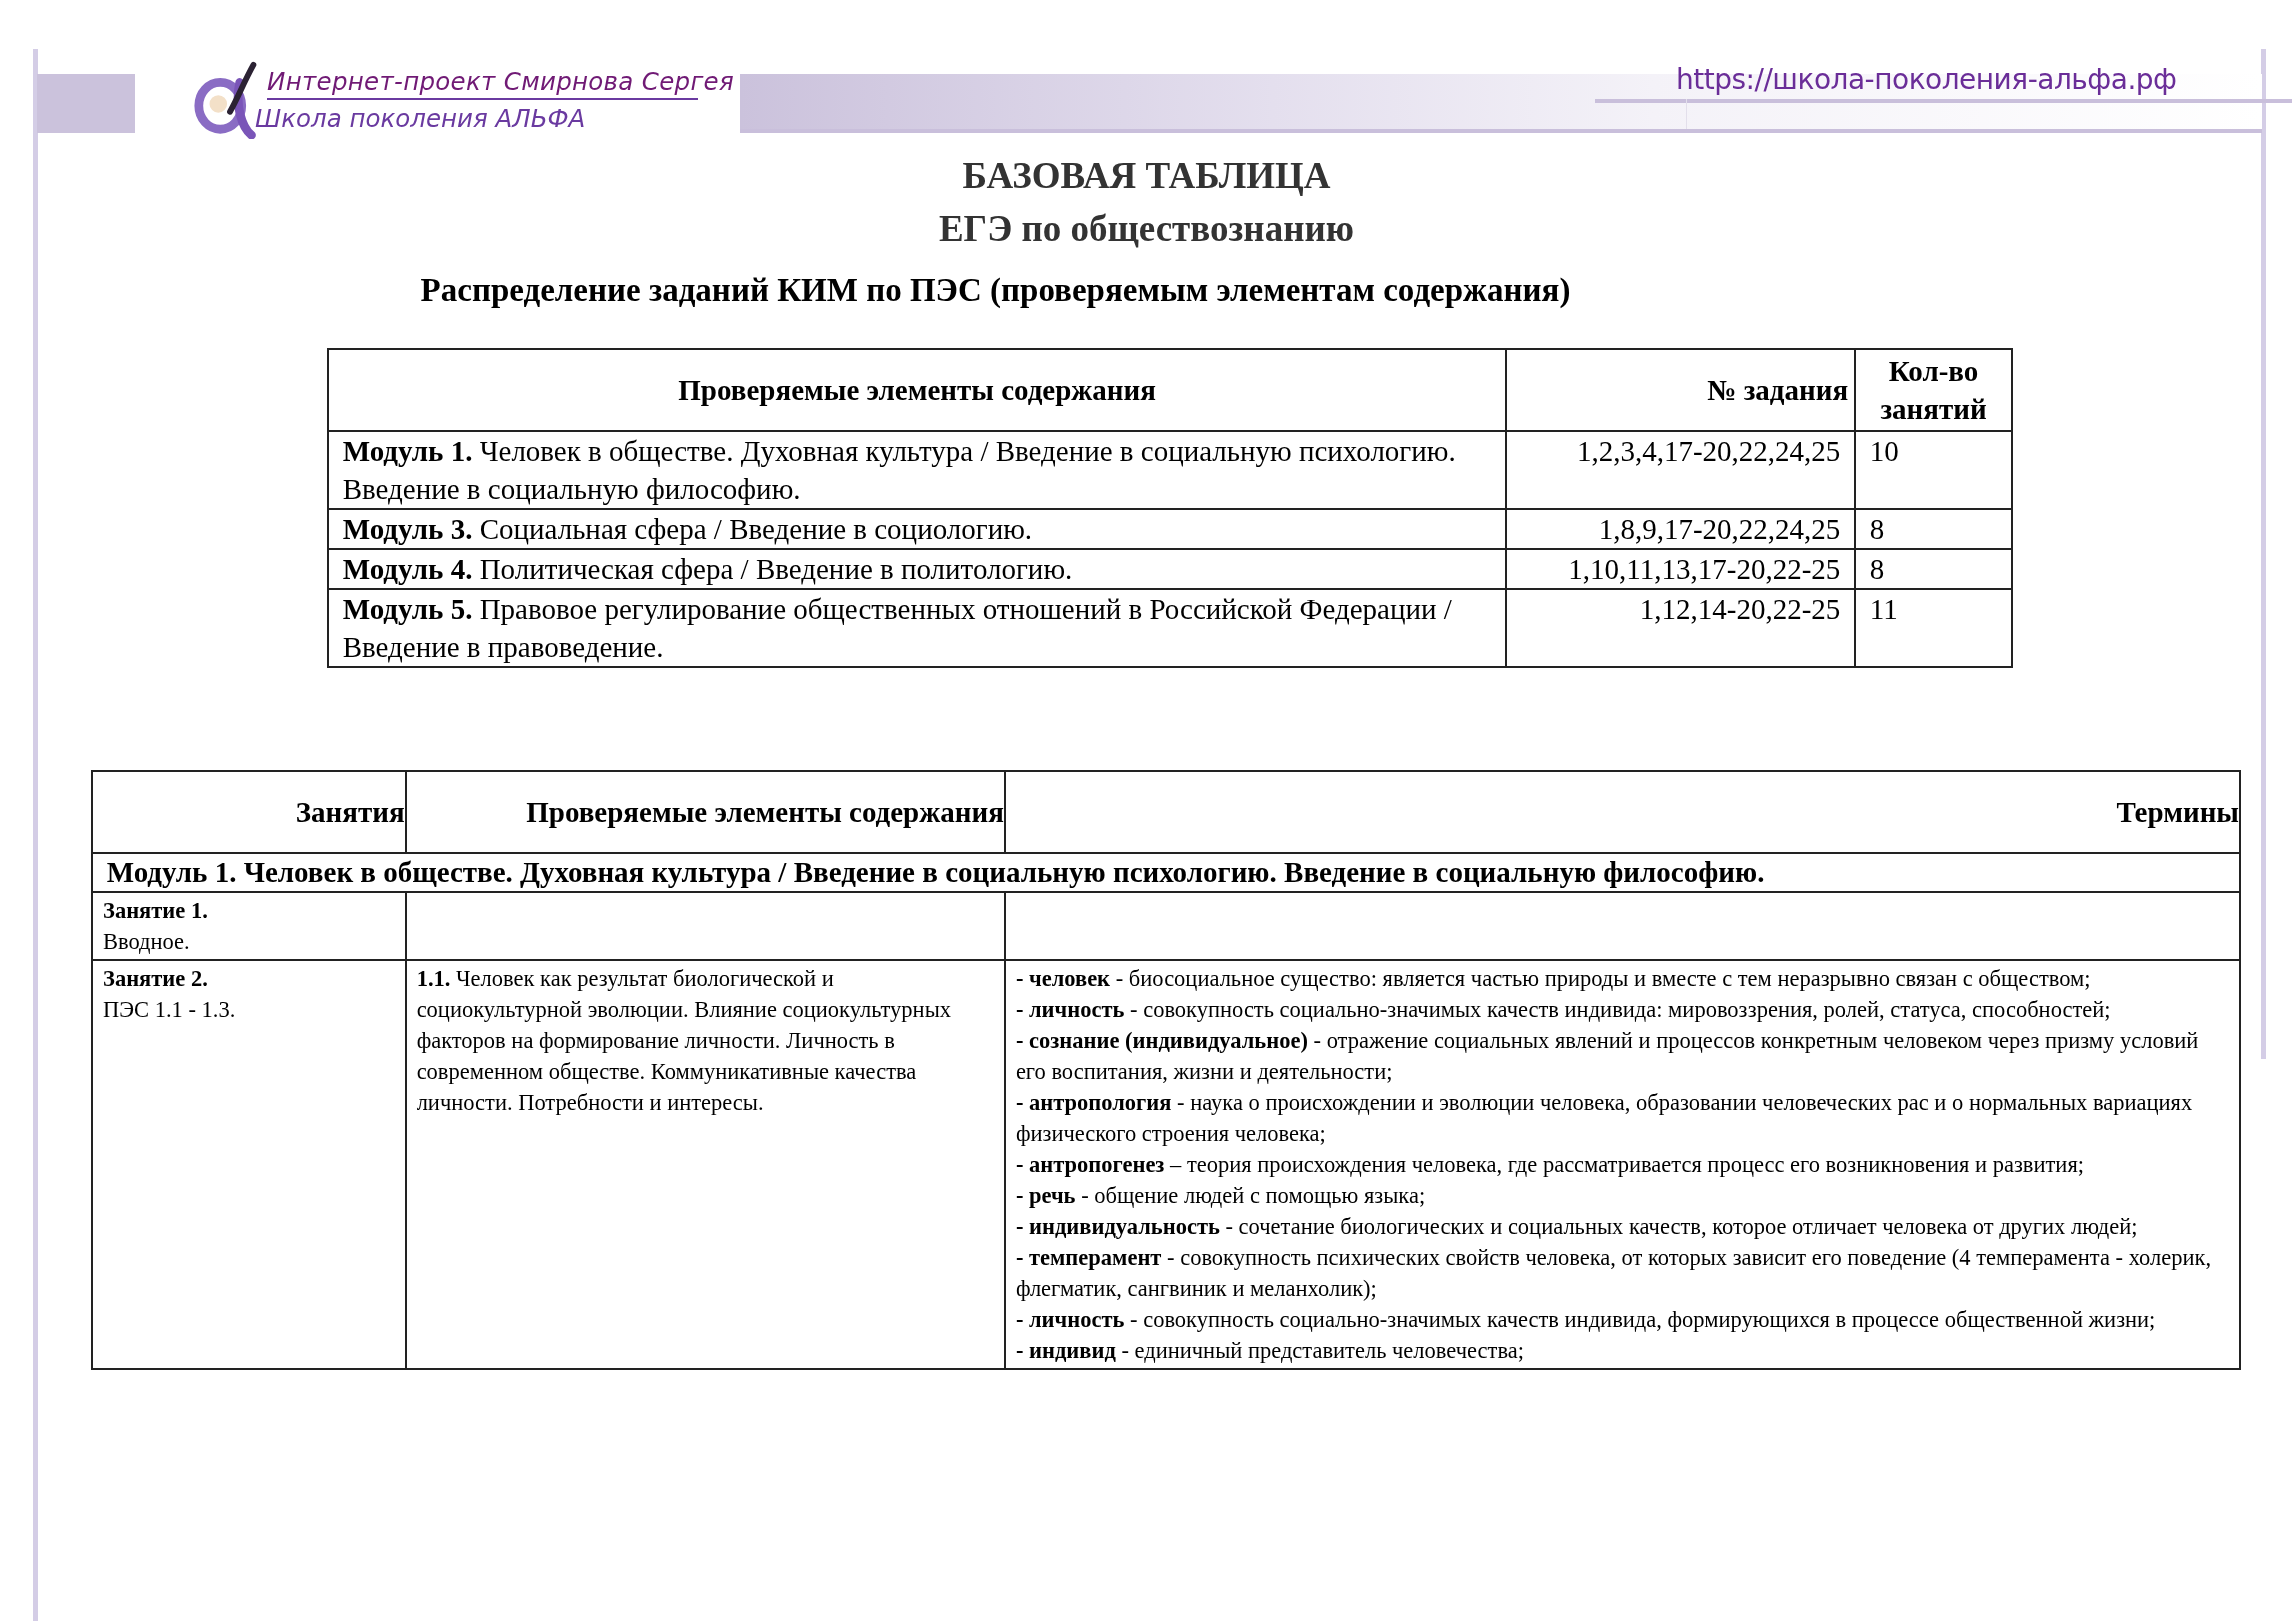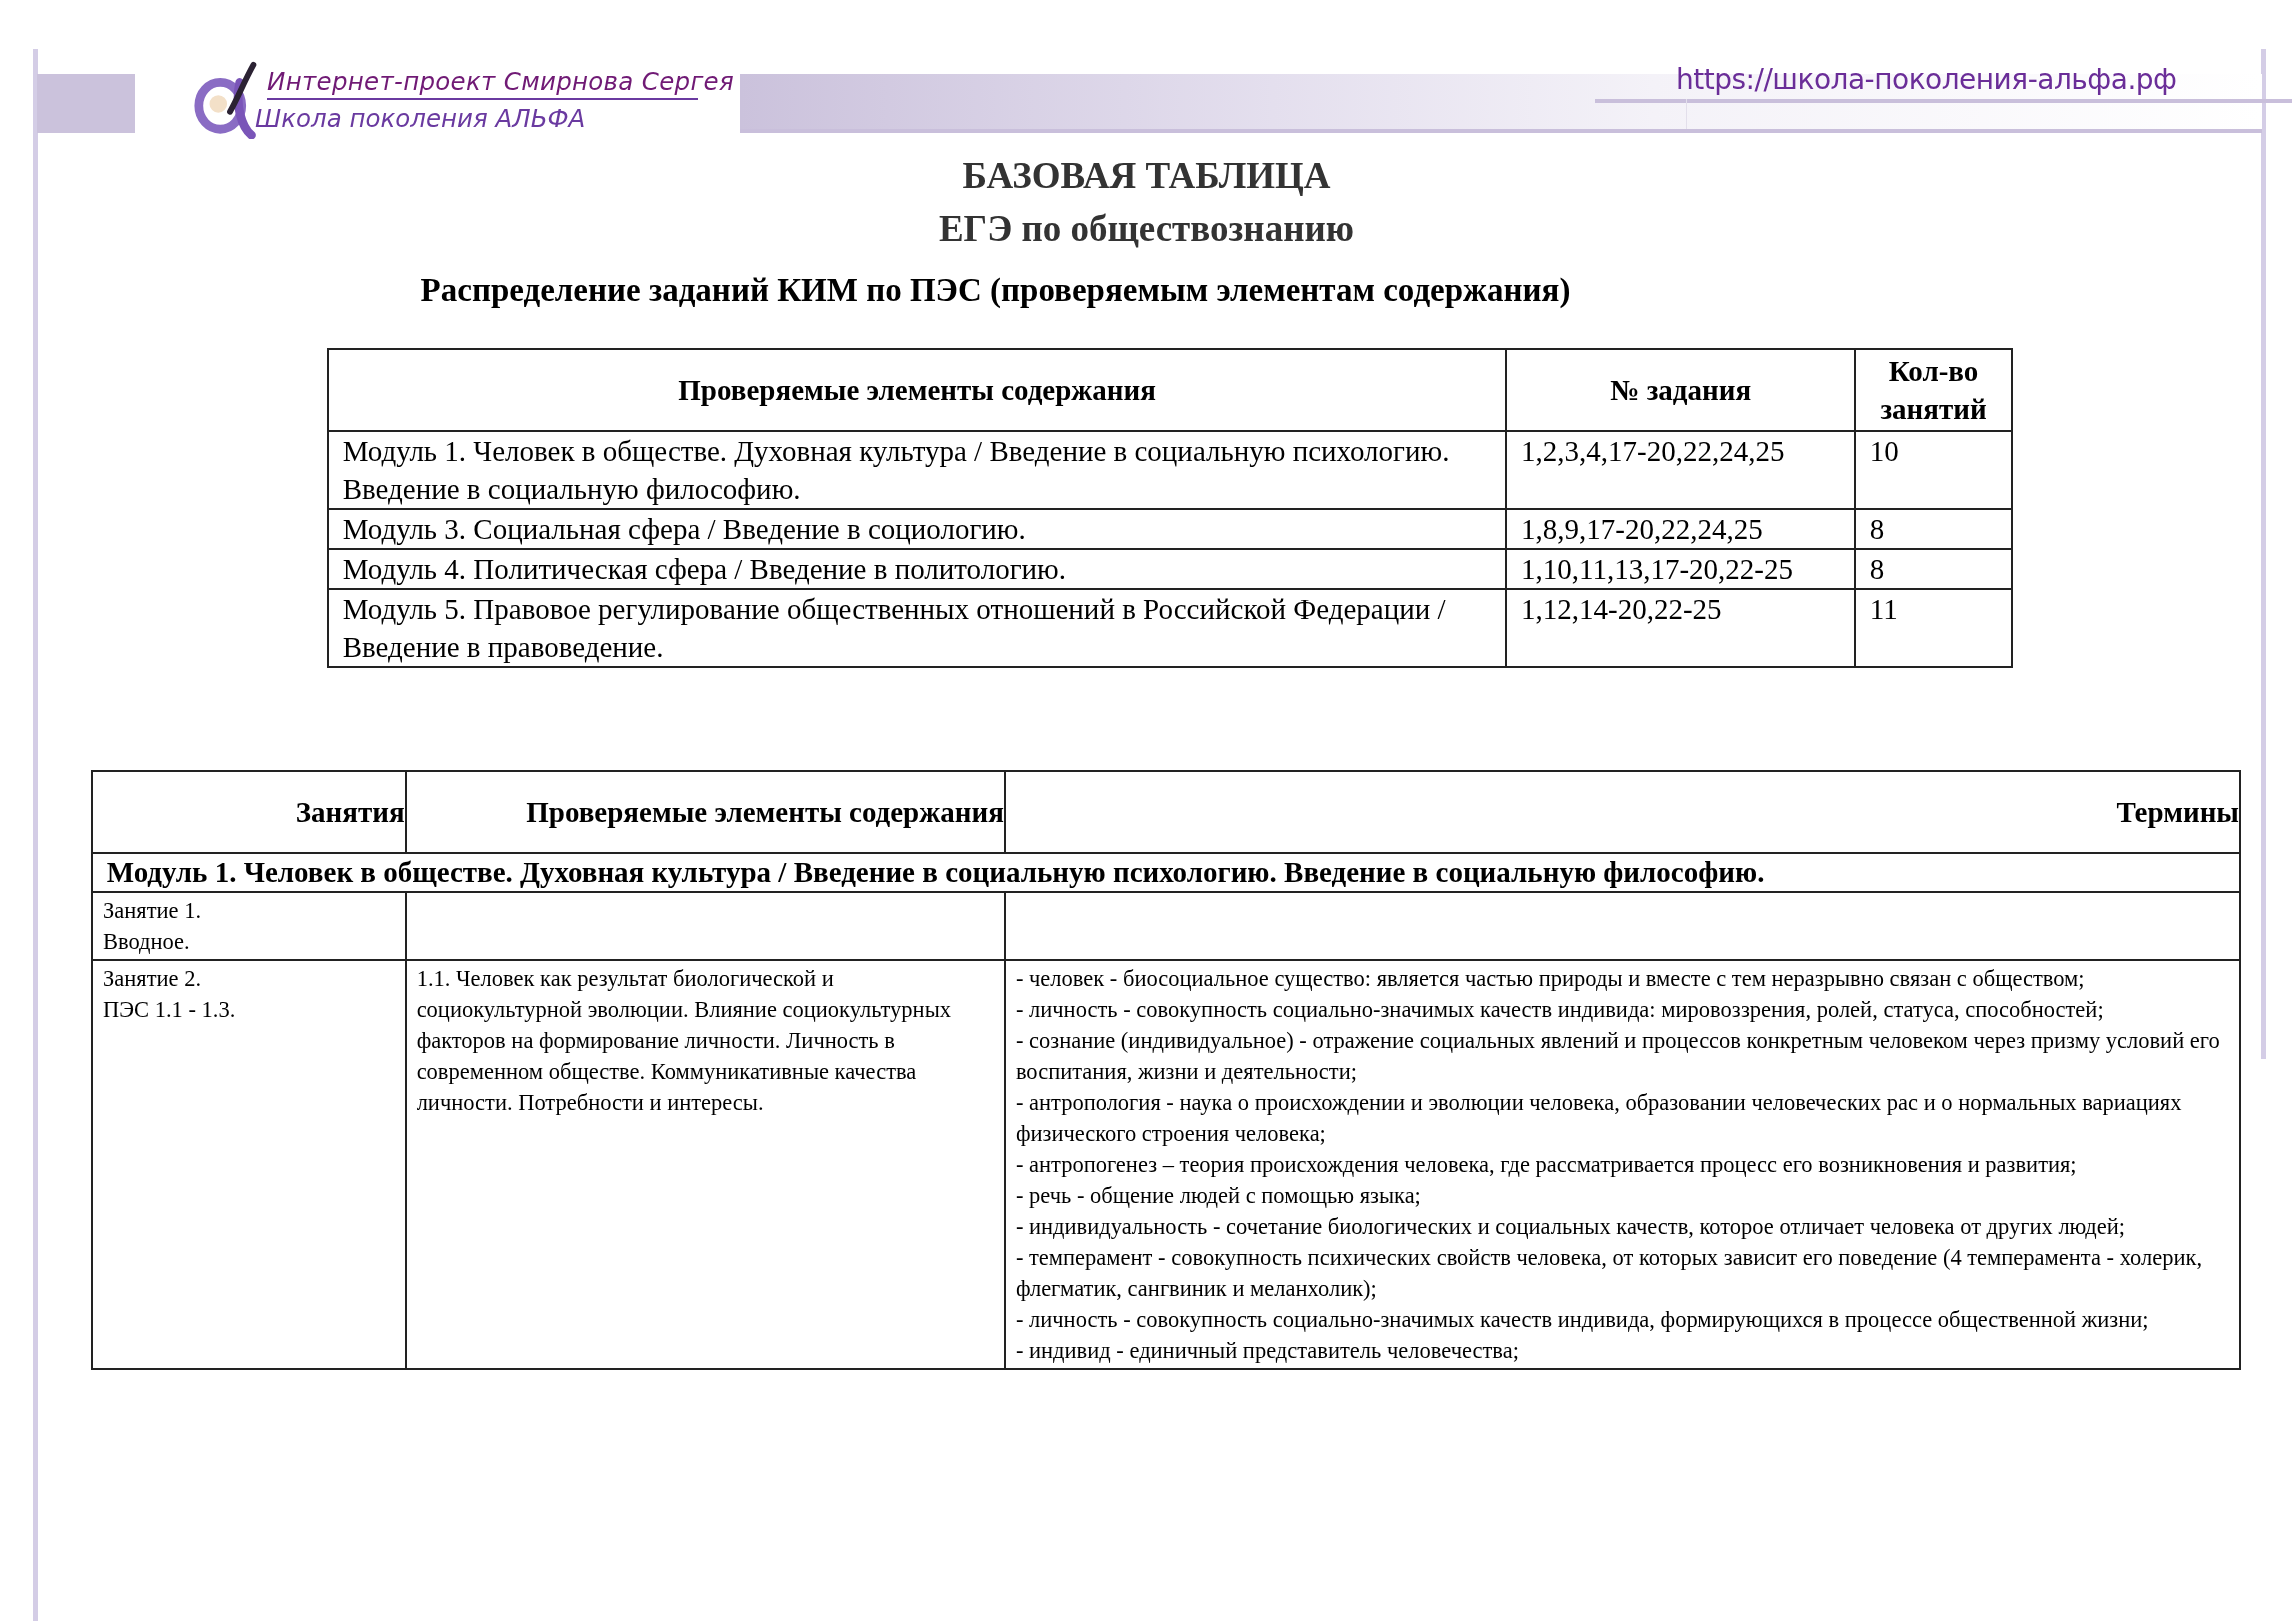--- a/index.html
+++ b/index.html
@@ -32,34 +32,34 @@
   .subtitle { position: absolute; left: 0; width: 1991px; text-align: center; top: 272px; font-size: 33px; font-weight: bold; }
 
   
   table { position: absolute; border-collapse: collapse; }
   td, th { border: 2px solid #222; vertical-align: top; }
 
   .t1 { left: 327px; top: 348px; width: 1686px; font-size: 29px; line-height: 38px; }
   .t1 th { font-weight: bold; text-align: center; vertical-align: middle; padding: 2px 5.9px; }
   .t1 td { padding: 0 13.7px; }
   .t1 .c1 { width: 1180px; }
-  .t1 .c2 { width: 349px; }
+  .t1 .c2 { width: 349px; text-align: right; }
   .t1 .c3 { width: 157px; }
   .t1 .head { height: 77px; }
 
   .t2 { left: 91px; top: 770px; width: 2150px; }
   .t2 th { font-weight: bold; font-size: 29px; text-align: right; vertical-align: middle; height: 82px; }
   .t2 .c1 { width: 314px; }
   .t2 .c2 { width: 600px; }
   .t2 .c3 { width: 1237px; }
   .t2 .module-row td { font-size: 29px; font-weight: bold; padding: 0 13.7px; height: 39px; line-height: 37px; }
   .t2 td.small { font-size: 22.5px; line-height: 31px; padding: 2px 10px; }
   .t2 tr.lesson1 td { height: 65px; }
   .terms div { }
-  b { font-weight: normal; }
+  b { font-weight: bold; }
 </style>
 </head>
 <body>
 
 <div class="vline-left"></div>
 <div class="vline-right"></div>
 <div class="band-left"></div>
 <div class="band-main"></div>
 <div class="band-main-bottom"></div>
 <div class="url-underline"></div>

